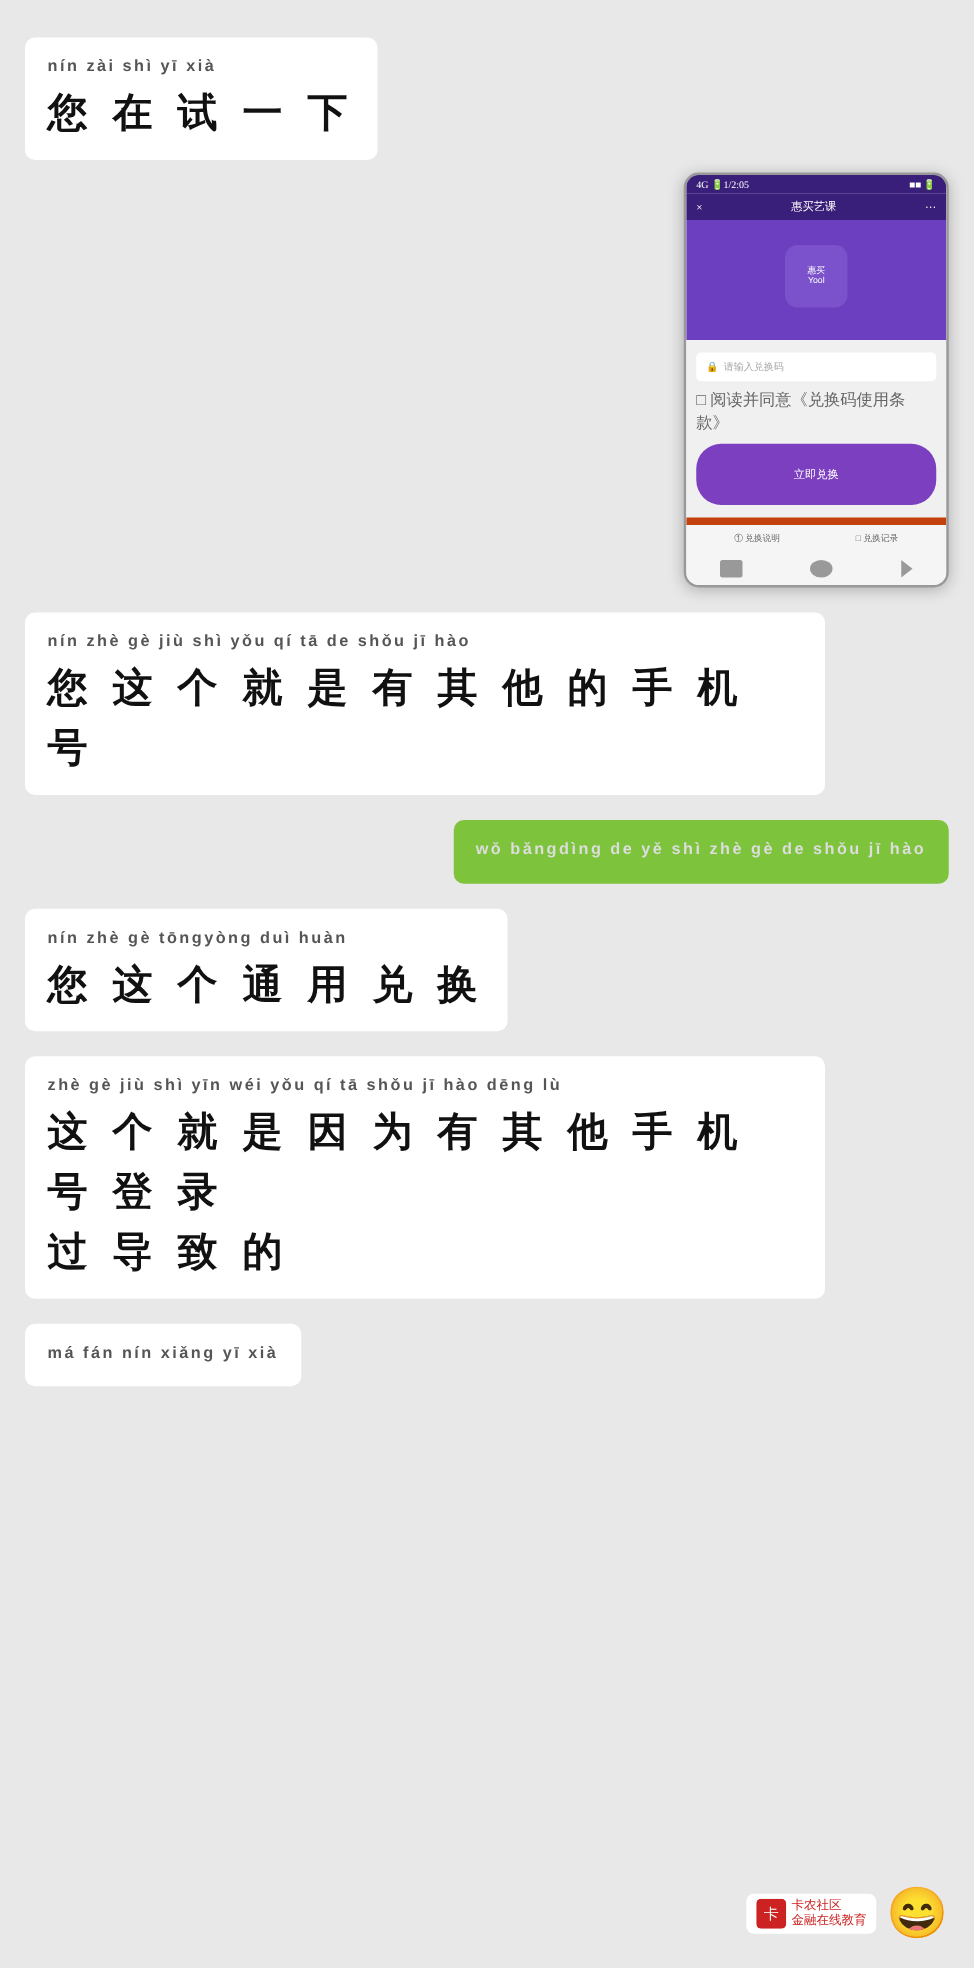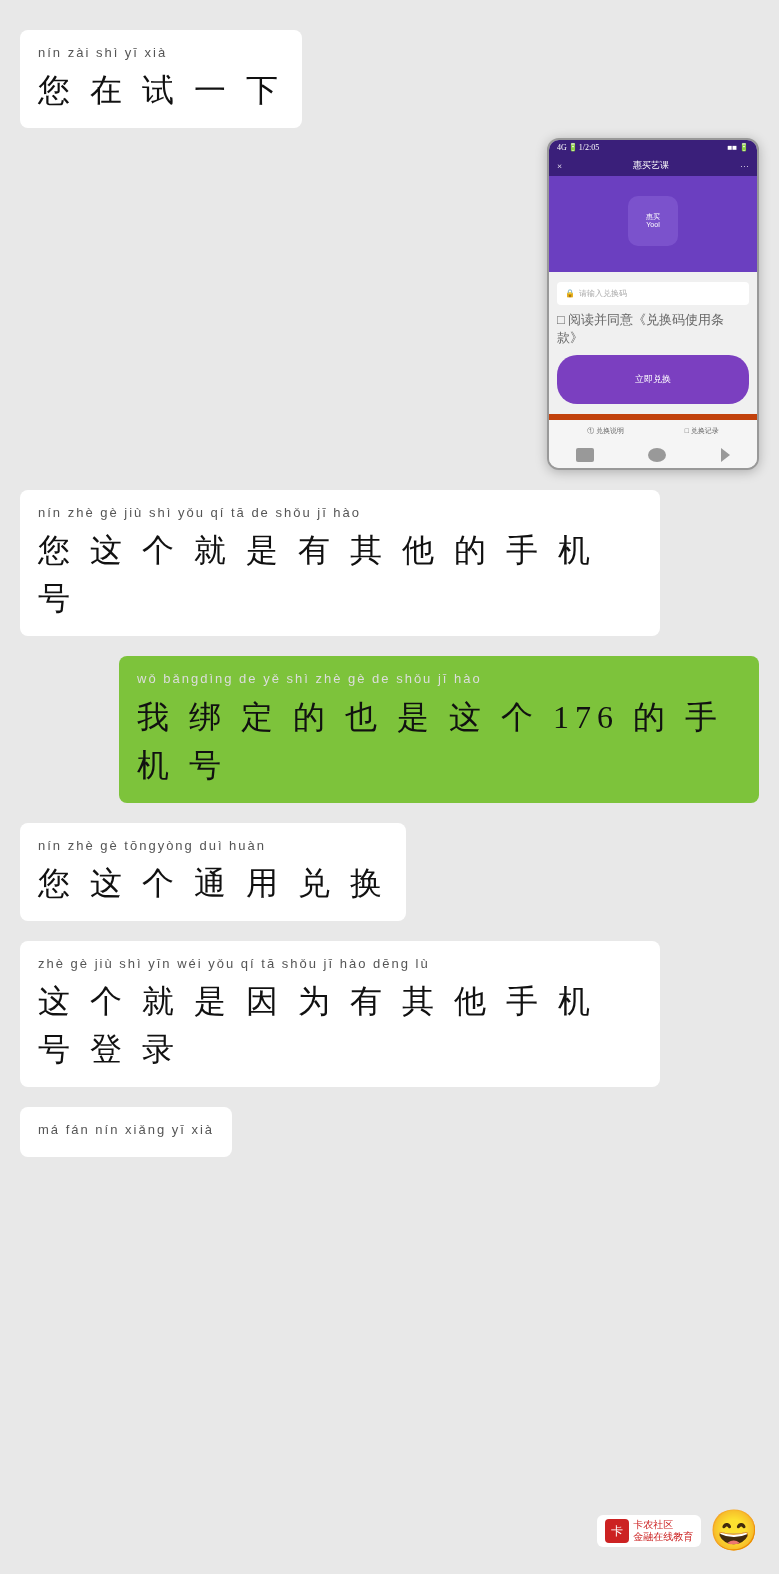--- a/index.html
+++ b/index.html
@@ -12,20 +12,21 @@
       position: relative;
       padding: 30px 20px 80px 20px;
       display: flex;
       flex-direction: column;
       gap: 20px;
     }
 
     .bubble-wrap {
       display: flex;
       align-items: flex-end;
+      font-weight: bold;
     }
 
     .bubble-wrap.left {
       justify-content: flex-start;
     }
 
     .bubble-wrap.right {
       justify-content: flex-end;
     }
 
@@ -288,37 +289,37 @@
 <div class="bubble-wrap left">
   <div class="bubble">
     <div class="pinyin-line">nín  zhè  gè  jiù  shì  yǒu  qí  tā  de  shǒu  jī  hào</div>
     <div class="chinese-line">您 这 个 就 是 有 其 他 的 手 机 号</div>
   </div>
 </div>
 
 <div class="bubble-wrap right">
   <div class="bubble green">
     <div class="pinyin-line">wǒ  bǎngdìng  de   yě  shì  zhè  gè          de  shǒu  jī  hào</div>
-    <div class="chinese-line">我 绑 定 的 也 是 这 个  176  的 手 机 号</div>
   </div>
 </div>
 
 <div class="bubble-wrap left">
   <div class="bubble">
     <div class="pinyin-line">nín  zhè  gè  tōngyòng  duì  huàn</div>
     <div class="chinese-line">您 这 个 通 用 兑 换</div>
   </div>
 </div>
 
 <div class="bubble-wrap left">
   <div class="bubble">
     <div class="pinyin-line">zhè  gè  jiù  shì  yīn  wéi  yǒu  qí  tā  shǒu  jī  hào  dēng  lù</div>
     <div class="chinese-line">
       <span>这 个 就 是 因 为  有 其 他 手 机 号 登 录</span>
       <br>
+      <span>过 导 致 的</span>
     </div>
   </div>
 </div>
 
 <div class="bubble-wrap left">
   <div class="bubble">
     <div class="pinyin-line">má  fán  nín  xiǎng  yī  xià</div>
   </div>
 </div>
 

